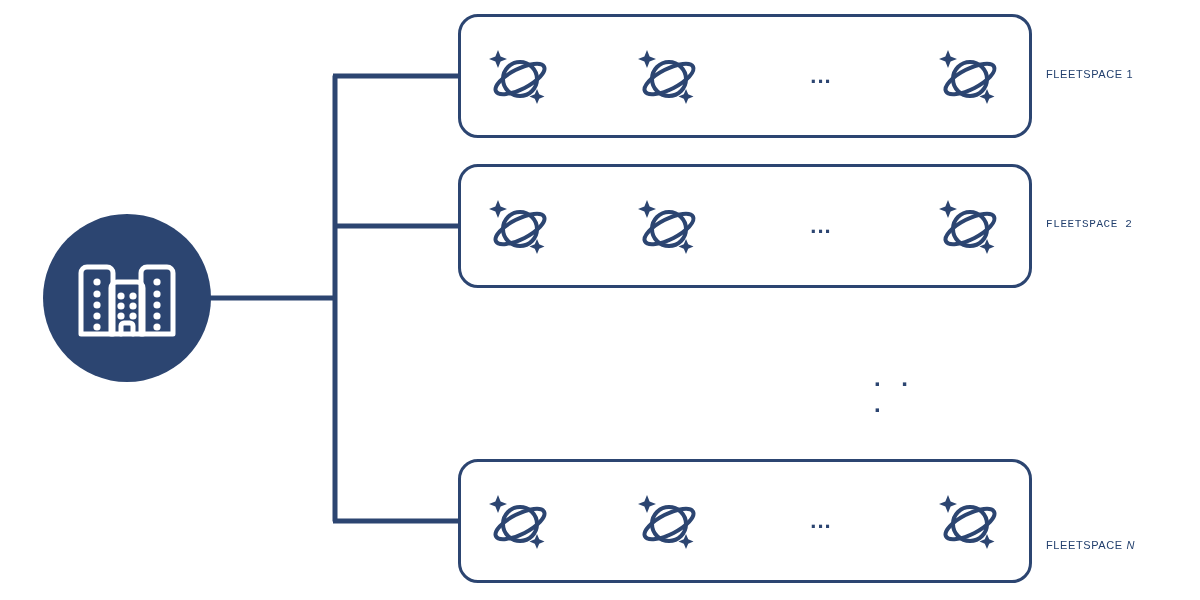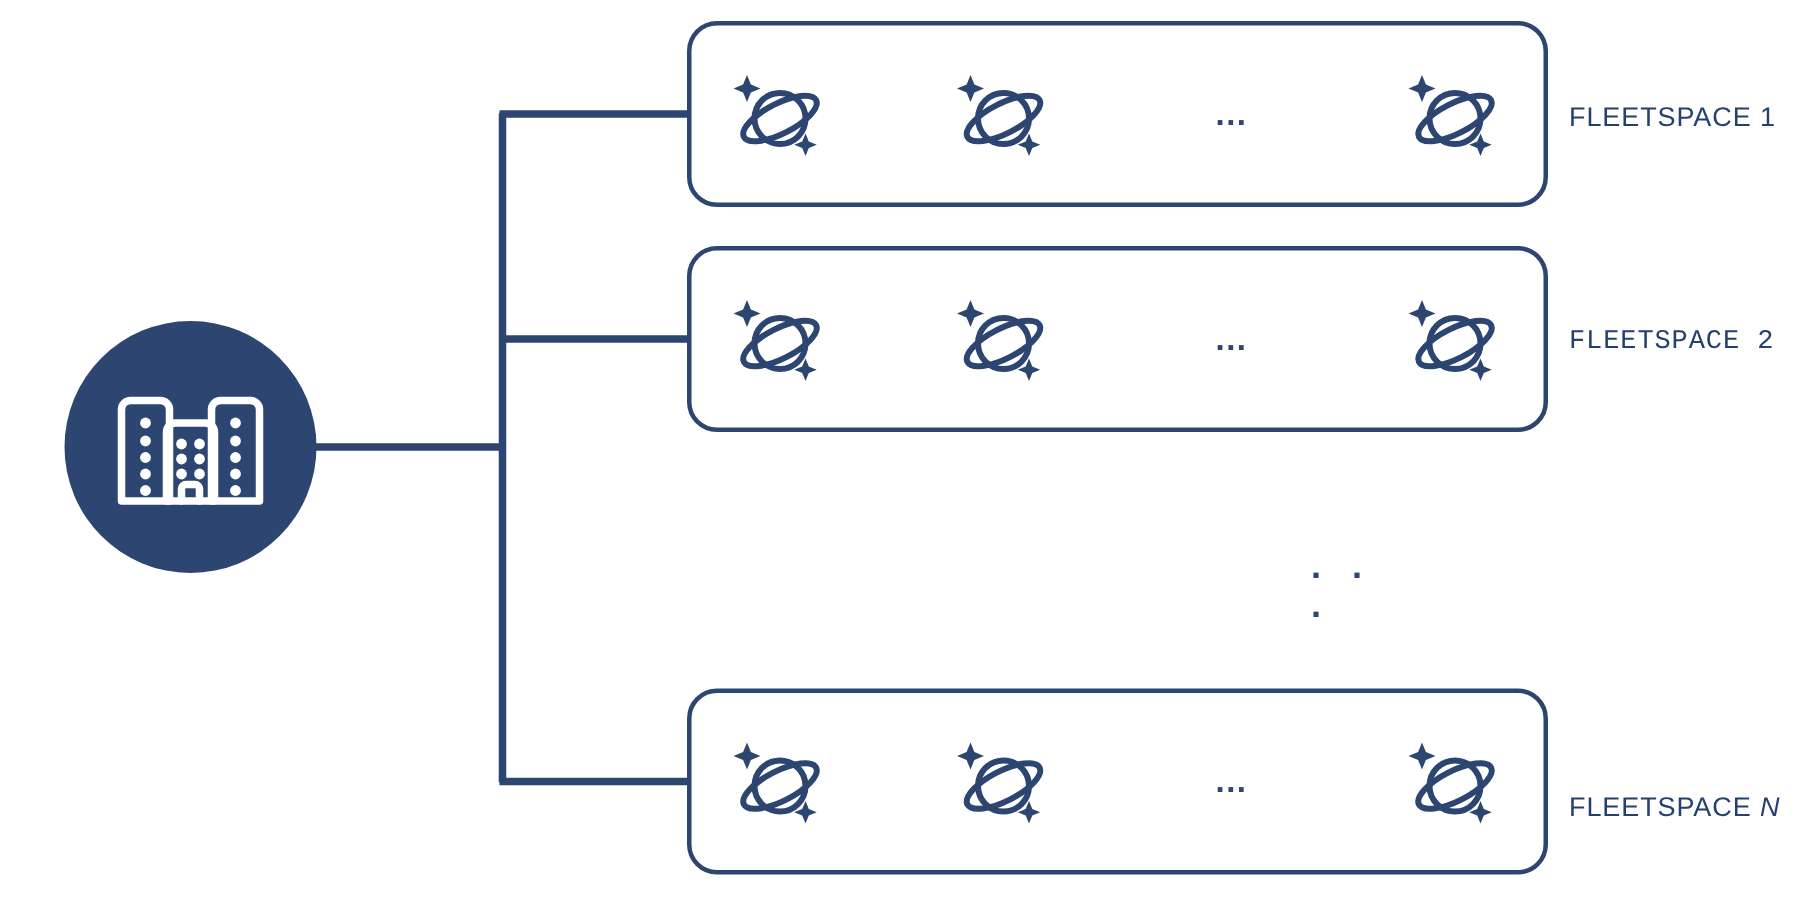--- a/index.html
+++ b/index.html
@@ -99,28 +99,28 @@
     line-height: 1;
     letter-spacing: 1px;
     font-weight: 700;
     font-family: "Liberation Sans", sans-serif;
   }
 
   .fleet-label {
     position: absolute;
     left: 1046px;
     color: #23406e;
-    font-size: 18px;
+    font-size: 11px;
     letter-spacing: 0.6px;
     white-space: nowrap;
     font-family: "Liberation Sans", sans-serif;
   }
   .fleet-label.lbl-0 { top: 68px; }
   .fleet-label.lbl-1 { top: 218px; font-family: Liberation Mono, monospace; }
-  .fleet-label.lbl-2 { top: 528px; }
+  .fleet-label.lbl-2 { top: 539px; }
   .fleet-label .idx-italic { font-style: italic; }
 
   
   .rows-ellipsis {
     position: absolute;
     left: 874px;
     top: 365px;
     width: 60px;
     height: 26px;
     color: #2c4571;

